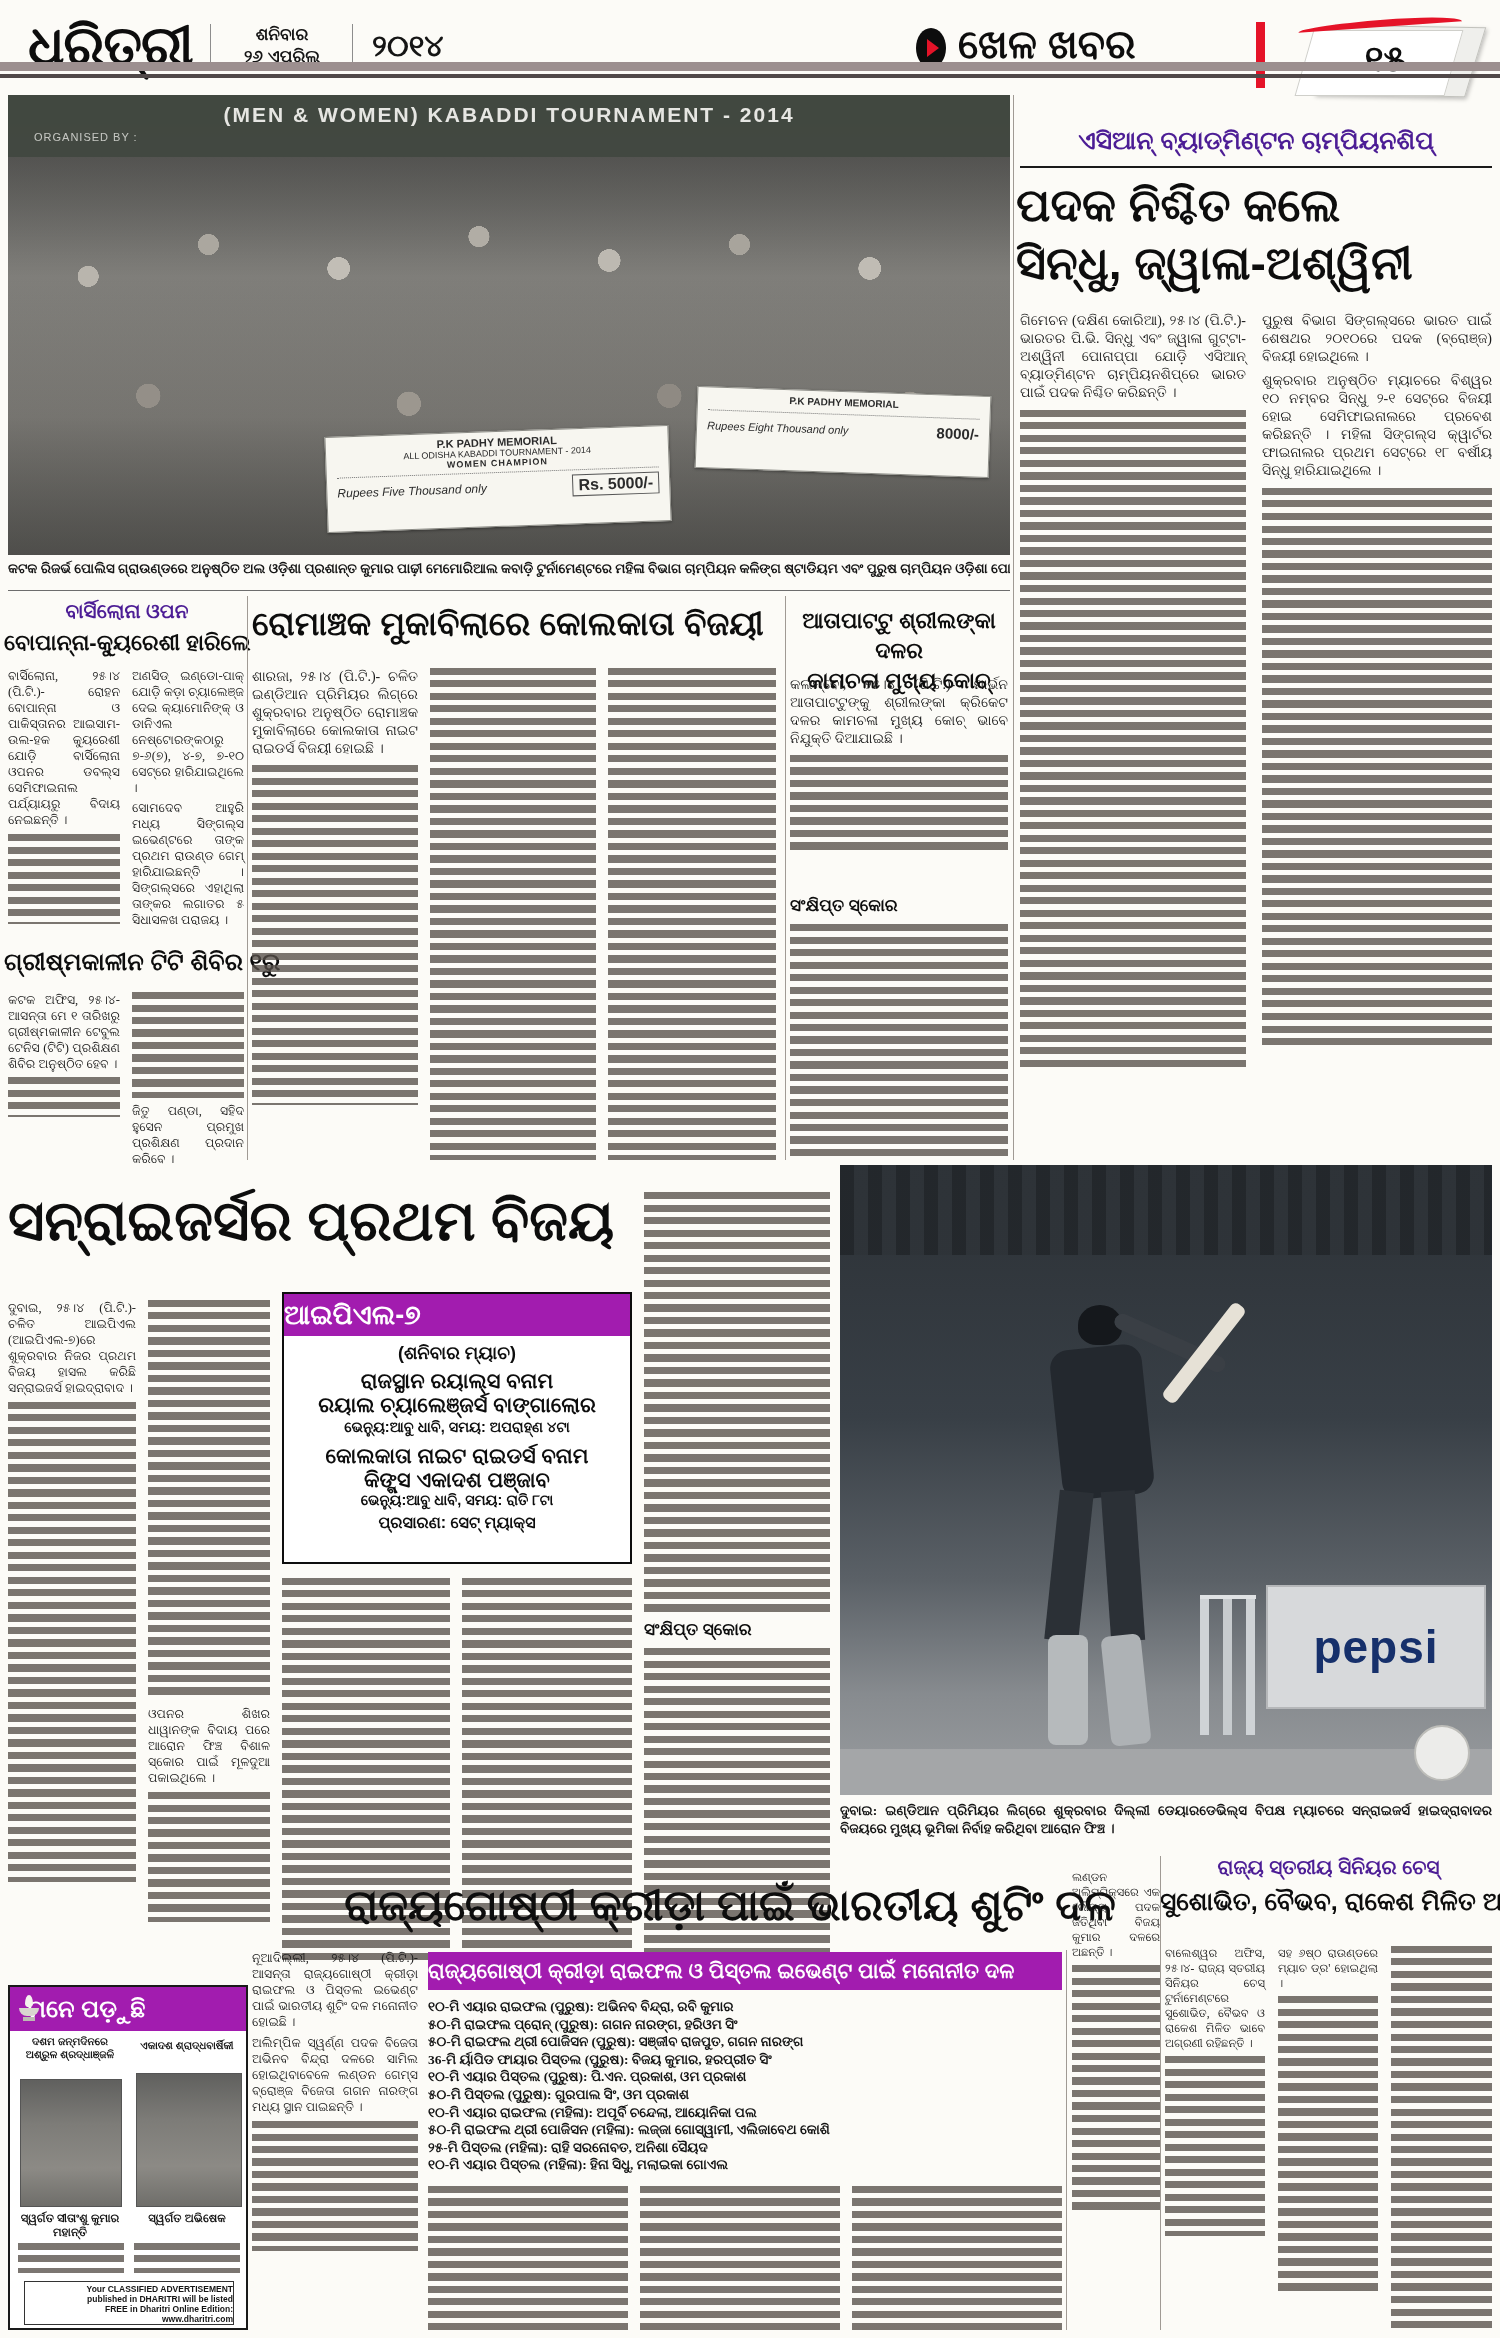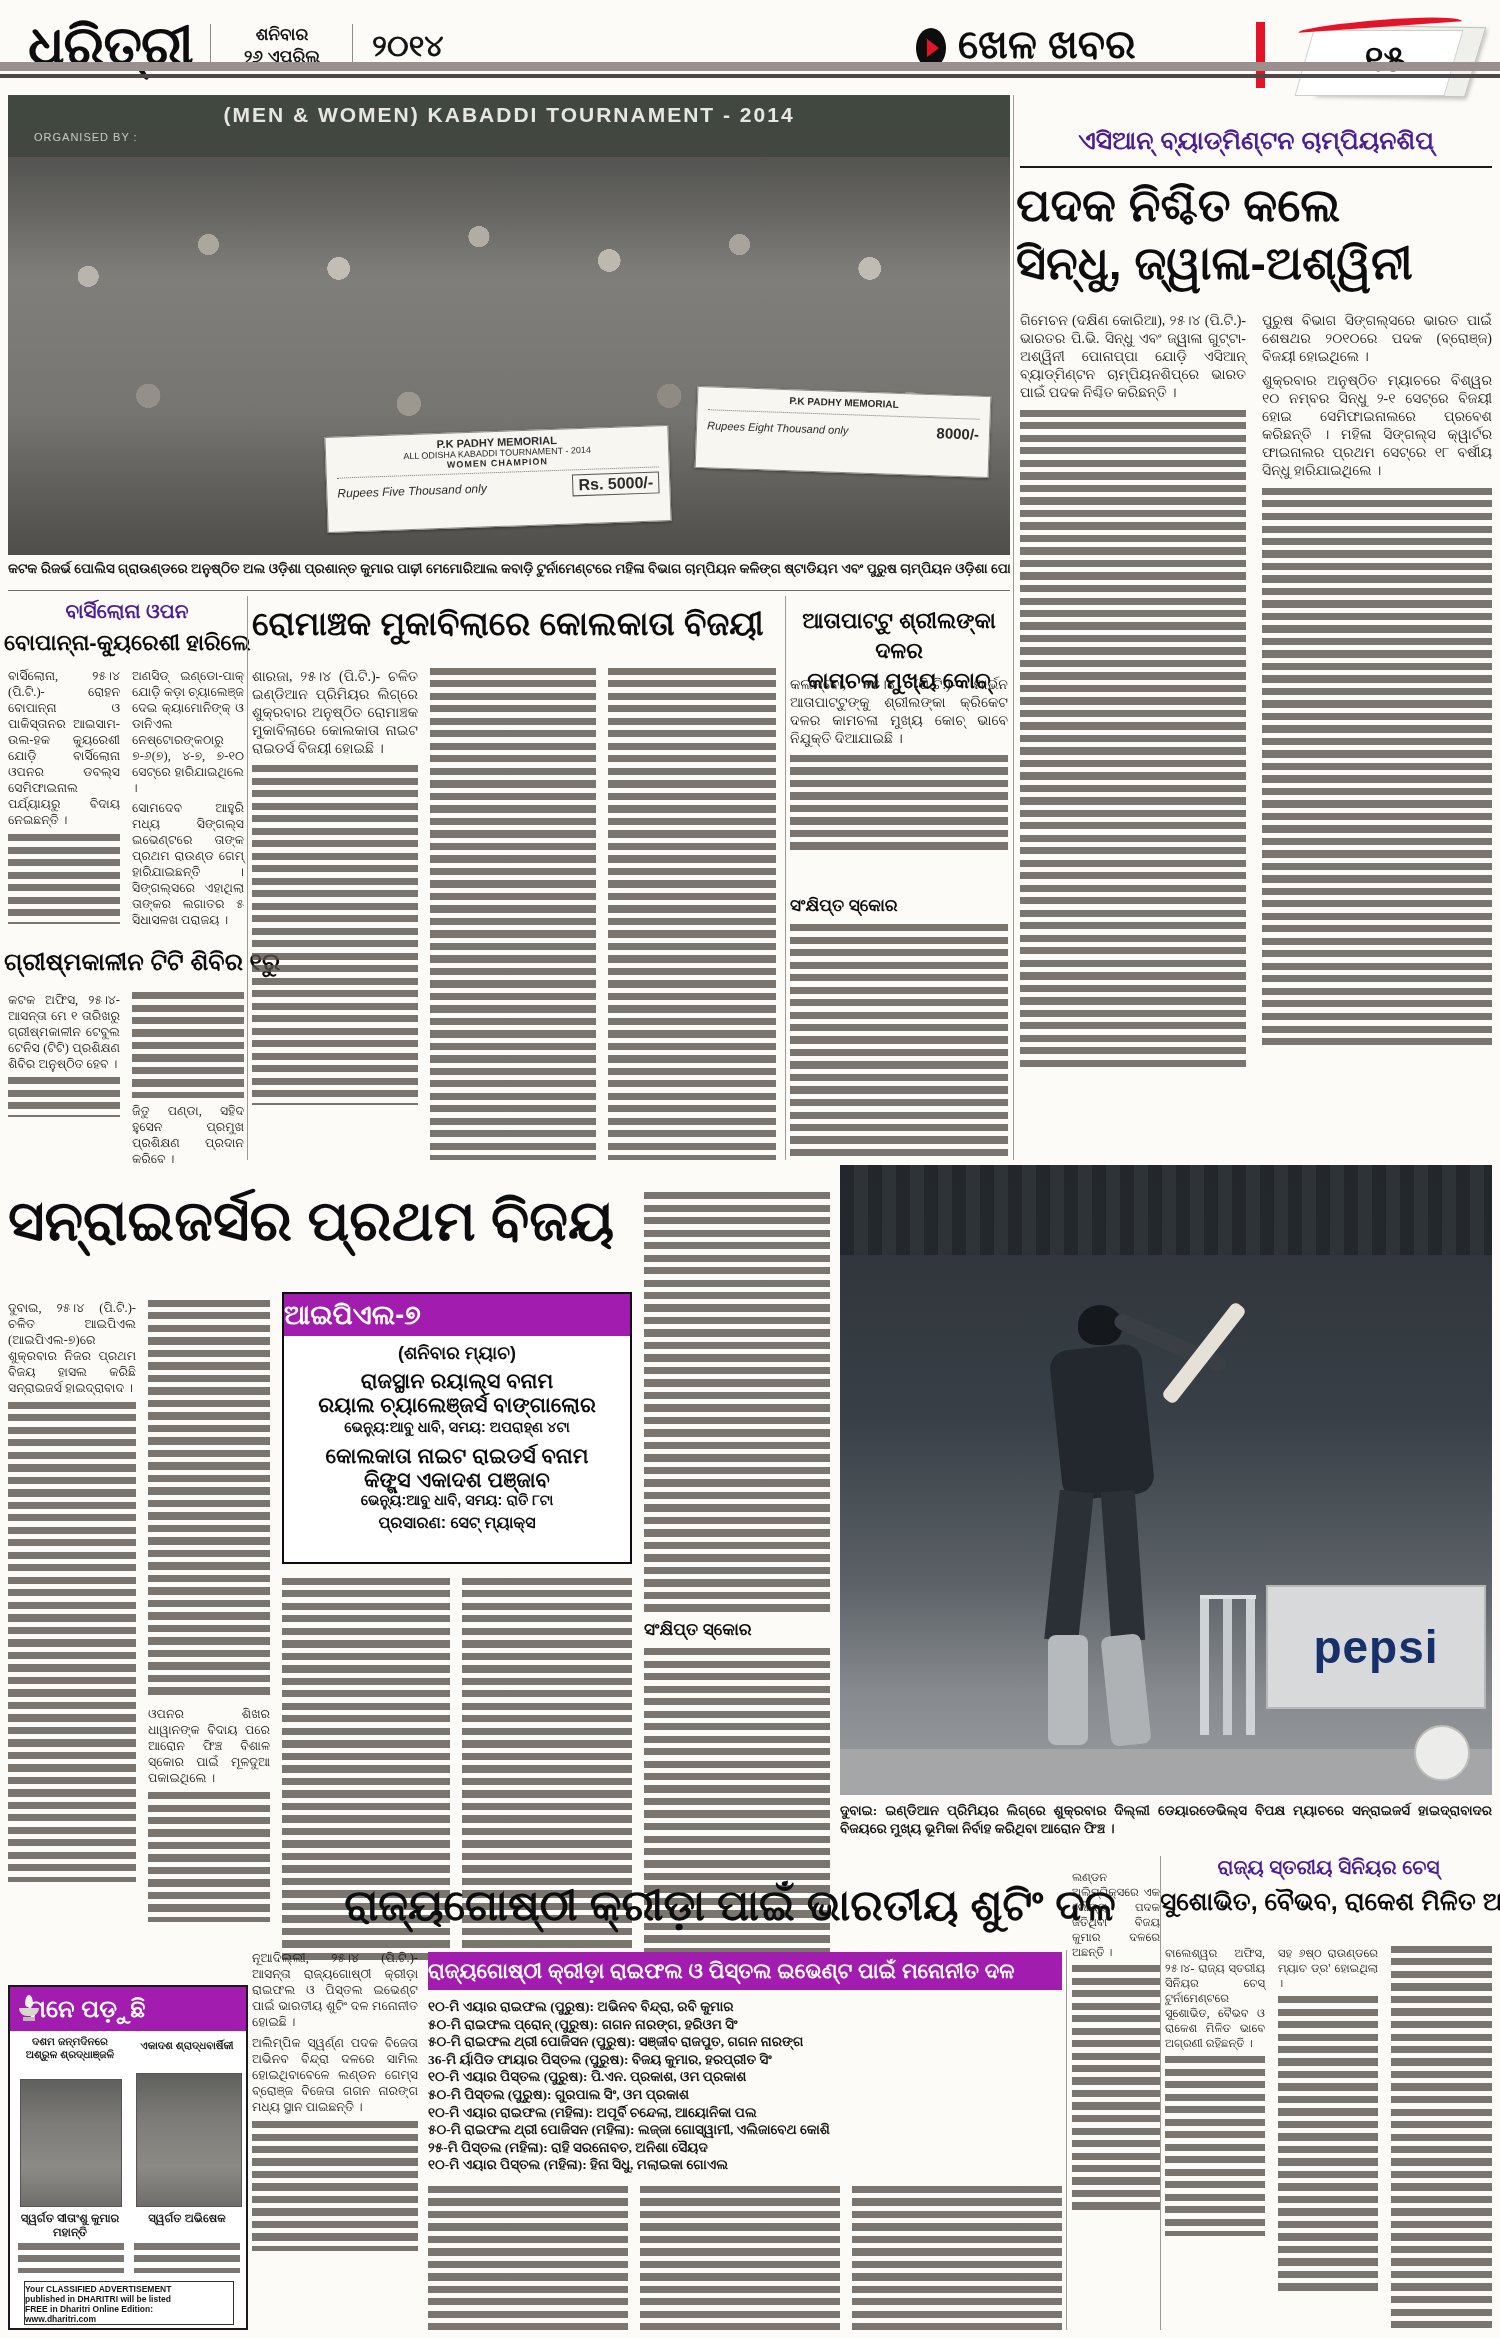--- a/index.html
+++ b/index.html
@@ -236,21 +236,21 @@
       <div style="font:700 10.5px/13px 'Liberation Sans',sans-serif;">ଦଶମ ଜନ୍ମଦିନରେ</div>
       <div style="font:700 10.5px/13px 'Liberation Sans',sans-serif;">ଅଶ୍ରୁଳ ଶ୍ରଦ୍ଧାଞ୍ଜଳି</div>
     </div>
     <div class="abs" style="left:120px;top:52px;width:114px;text-align:center;font:700 10.5px/13px 'Liberation Sans',sans-serif;">ଏକାଦଶ ଶ୍ରାଦ୍ଧବାର୍ଷିକୀ</div>
     <div class="abs photo-gray" style="left:10px;top:92px;width:100px;height:126px;border:1px solid #555;"></div>
     <div class="abs photo-gray" style="left:126px;top:86px;width:104px;height:132px;border:1px solid #555;"></div>
     <div class="abs" style="left:4px;top:224px;width:112px;text-align:center;font:700 11.5px/14px 'Liberation Sans',sans-serif;">ସ୍ୱର୍ଗତ ସୀତାଂଶୁ କୁମାର ମହାନ୍ତି</div>
     <div class="abs" style="left:120px;top:224px;width:114px;text-align:center;font:700 11.5px/14px 'Liberation Sans',sans-serif;">ସ୍ୱର୍ଗତ ଅଭିଷେକ</div>
     <div class="abs ftxt" style="left:8px;top:256px;width:106px;height:30px;"></div>
     <div class="abs ftxt" style="left:124px;top:256px;width:106px;height:30px;"></div>
-    <div class="abs" style="left:14px;top:294px;width:208px;height:42px;border:1px solid #333;text-align:left;">
+    <div class="abs" style="left:14px;top:294px;width:208px;height:42px;border:1px solid #333;text-align:right;">
       <div style="font:700 8.5px/10px 'Liberation Sans',sans-serif;padding-top:2px;">Your CLASSIFIED ADVERTISEMENT</div>
       <div style="font:700 8.5px/10px 'Liberation Sans',sans-serif;">published in  DHARITRI  will be listed</div>
       <div style="font:700 8.5px/10px 'Liberation Sans',sans-serif;">FREE in  Dharitri Online Edition:</div>
       <div style="font:700 8.5px/10px 'Liberation Sans',sans-serif;">www.dharitri.com</div>
     </div>
   </div>
 
   <div class="abs hl" style="left:300px;top:1876px;width:860px;font-size:43px;line-height:58px;font-weight:900;text-align:center;white-space:nowrap;">ରାଜ୍ୟଗୋଷ୍ଠୀ କ୍ରୀଡ଼ା ପାଇଁ ଭାରତୀୟ ଶୁଟିଂ ଦଳ</div>
   <div class="abs" style="left:252px;top:1950px;width:166px;height:380px;">
     <div class="lead sm">ନୂଆଦିଲ୍ଲୀ, ୨୫।୪ (ପି.ଟି.)- ଆସନ୍ତା ରାଜ୍ୟଗୋଷ୍ଠୀ କ୍ରୀଡ଼ା ରାଇଫଲ ଓ ପିସ୍ତଲ ଇଭେଣ୍ଟ ପାଇଁ ଭାରତୀୟ ଶୁଟିଂ ଦଳ ମନୋନୀତ ହୋଇଛି ।</div>

